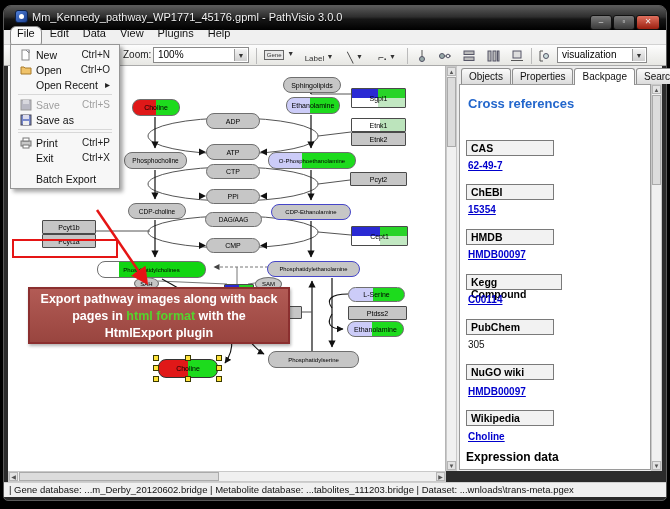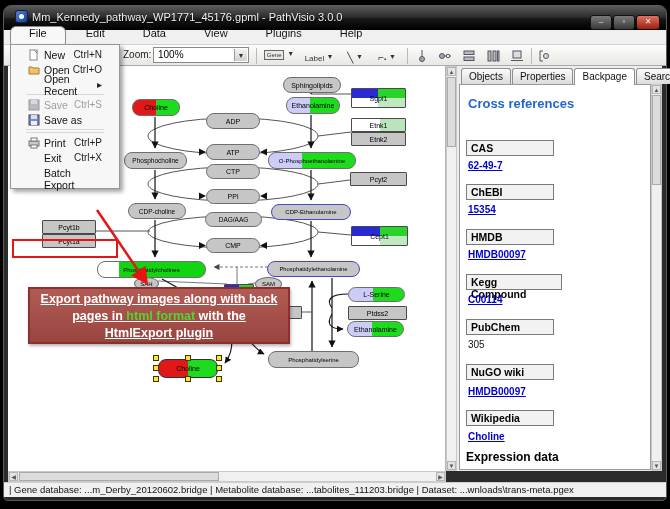--- a/index.html
+++ b/index.html
@@ -9,21 +9,21 @@
   
   .win-frame { left:3px; top:5px; width:664px; height:496px; background:#2b2b2b; border:1px solid #5a5a5a; border-radius:8px 8px 5px 5px; }
   .titlebar { left:4px; top:6px; width:662px; height:24px; background:linear-gradient(#5a5a5a,#2e2e2e 45%,#161616 55%,#000); border-radius:7px 7px 0 0; color:#f0f0f0; font-size:11px; }
   .title-text { left:32px; top:11px; color:#f2f2f2; text-shadow:0 1px 1px #000; white-space:nowrap; }
   .app-icon { left:15px; top:10px; width:13px; height:13px; border-radius:3px; background:linear-gradient(135deg,#4f7fd8,#1b3f8f); border:1px solid #0d2046; }
   .app-icon:after { content:""; position:absolute; left:3px; top:3px; width:5px; height:5px; background:#fff; border-radius:50%; }
   .cap-btn { top:9px; height:15px; border:1px solid #111; border-radius:3px; background:linear-gradient(#7a7a7a,#3a3a3a); color:#eee; font-size:8px; line-height:12px; text-align:center; }
   .cap-close { background:linear-gradient(#e0705e,#9c1f10); }
 
   .menubar { left:4px; top:30px; width:662px; height:15px; background:#f0f0f0; border-bottom:1px solid #d2d2d2; font-size:11px; color:#111; display:flex; align-items:center; padding-left:6px; gap:2px; }
-  .mb-item { padding:0 18px; height:22px; line-height:14px;border-radius:6px; }
+  .mb-item { padding:0 6px; height:22px; line-height:14px;border-radius:6px; }
   .mb-item.active { border:1px solid #8a8a8a; background:#f8f8f8; line-height:12px; }
 
   .toolbar { left:4px; top:45px; width:662px; height:21px; background:linear-gradient(#fdfdfd,#e7e7e3); border-bottom:1px solid #aaa; font-size:10px; color:#222; }
   .tb-label { top:4px; font-size:10px; color:#222; }
   .combo { height:16px; background:#fff; border:1px solid #8a8a8a; font-size:10px; line-height:14px; padding-left:4px; color:#000; }
   .combo .caret { position:absolute; right:1px; top:1px; bottom:1px; width:13px; background:linear-gradient(#f4f4f4,#cfcfcf); border-left:1px solid #9a9a9a; text-align:center; font-size:7px; line-height:13px; color:#333; }
   .tb-btn { top:3px; height:17px; border:1px solid transparent; text-align:center; color:#333; }
   .tb-sep { top:3px; width:1px; height:16px; background:#bbb; }
   .caret-sm { font-size:7px; color:#333; vertical-align:2px; }
   .mini-box { display:inline-block; border:1px solid #666; background:#e8e8e8; font-size:6px; padding:0 2px; line-height:8px; vertical-align:1px; }
@@ -41,25 +41,25 @@
   .bg-redgreen   { background:linear-gradient(90deg,#e01818 0 50%,#1ddb1d 50%); }
   .bg-lavgreen   { background:linear-gradient(90deg,#ccccf8 0 44%,#1ddb1d 44%); }
   .bg-lavgreen38 { background:linear-gradient(90deg,#ccccf8 0 38%,#1ddb1d 38%); }
   .bg-whitegreen { background:linear-gradient(90deg,#ffffff 0 20%,#12d512 20%); }
   .bg-whitepale  { background:linear-gradient(90deg,#ffffff 0 52%,#bce4bc 52%); }
   .bg-quad { background-image:linear-gradient(90deg,#2a2ad4 0 50%,#28d428 50%),linear-gradient(90deg,#ffffff 0 50%,#c2e8c2 50%); background-size:100% 50%,100% 50%; background-position:top,bottom; background-repeat:no-repeat; }
 
   .handle { position:absolute; width:6px; height:6px; background:#ffe23a; border:1px solid #3a3a00; z-index:12; }
 
   
-  .annotation { left:28px; top:287px; width:262px; height:57px; background:linear-gradient(#b25b55,#99453f); border:2px solid #8b2f2f; z-index:20; color:#fff; font-weight:bold; font-size:12.5px; line-height:17px; text-align:center; padding-top:2px; box-shadow:1px 2px 3px rgba(0,0,0,.3);text-decoration:underline; }
+  .annotation { left:28px; top:287px; width:262px; height:57px; background:linear-gradient(#b25b55,#99453f); border:2px solid #8b2f2f; z-index:20; color:#fff; font-weight:bold; font-size:12.5px; line-height:17px; text-align:center; padding-top:2px; box-shadow:1px 2px 3px rgba(0,0,0,.3); }
   .ann-hl { color:#55d42e; }
 
   
-  .file-menu { left:10px; top:44px; width:110px; background:#f7f7f7; border:1px solid #979797; box-shadow:3px 3px 4px rgba(0,0,0,.35); z-index:55; font-size:10.5px; color:#111; padding:2px 12px; }
+  .file-menu { left:10px; top:44px; width:110px; background:#f7f7f7; border:1px solid #979797; box-shadow:3px 3px 4px rgba(0,0,0,.35); z-index:55; font-size:10.5px; color:#111; padding:2px 4px; }
   .mi { display:flex; align-items:center; height:15px; padding:0 5px 0 3px; }
   .mi .ic { width:15px; margin-right:3px; display:flex; justify-content:center; }
   .mi .lbl { flex:1; }
   .mi .sc { font-size:10px; color:#222; }
   .mi.dis, .mi.dis .sc { color:#9f9f9f; }
   .msep { border-top:1px solid #d8d8d8; margin:2px 3px; }
   .redbox { position:absolute; left:1px; right:1px; top:194px; height:19px; border:2px solid #e51515; z-index:56; }
 
   
   .sb { background:#f0f0f0; border:1px solid #c9c9c9; }
@@ -156,20 +156,23 @@
         <rect x="3" y="2" width="8" height="7" fill="#ddd" stroke="#556"></rect>
         <line x1="1" y1="11.5" x2="13" y2="11.5" stroke="#555"></line>
       </svg>
   </div>
   <div class="abs tb-sep" style="left:527px;"></div>
   <div class="abs tb-btn" style="left:531px; width:18px;">
     <svg width="14" height="14">
         <path d="M6,2 L3,2 L3,12 L6,12" fill="none" stroke="#555"></path>
         <circle cx="9" cy="7" r="2.5" fill="#cdd" stroke="#556"></circle>
       </svg>
+  </div>
+  <div class="abs combo" style="left:553px; top:2px; width:90px;">
+    <span>visualization</span><span class="caret">▼</span>
   </div>
 </div>
 
 <div class="abs canvas"></div>
 
 <svg class="layer" width="670" height="509" viewBox="0 0 670 509" style="z-index:5;">
   <defs>
     <marker id="ah" markerWidth="8" markerHeight="8" refX="5.5" refY="3" orient="auto">
         <path d="M0,0 L6,3 L0,6 Z" fill="#111"></path>
       </marker>

